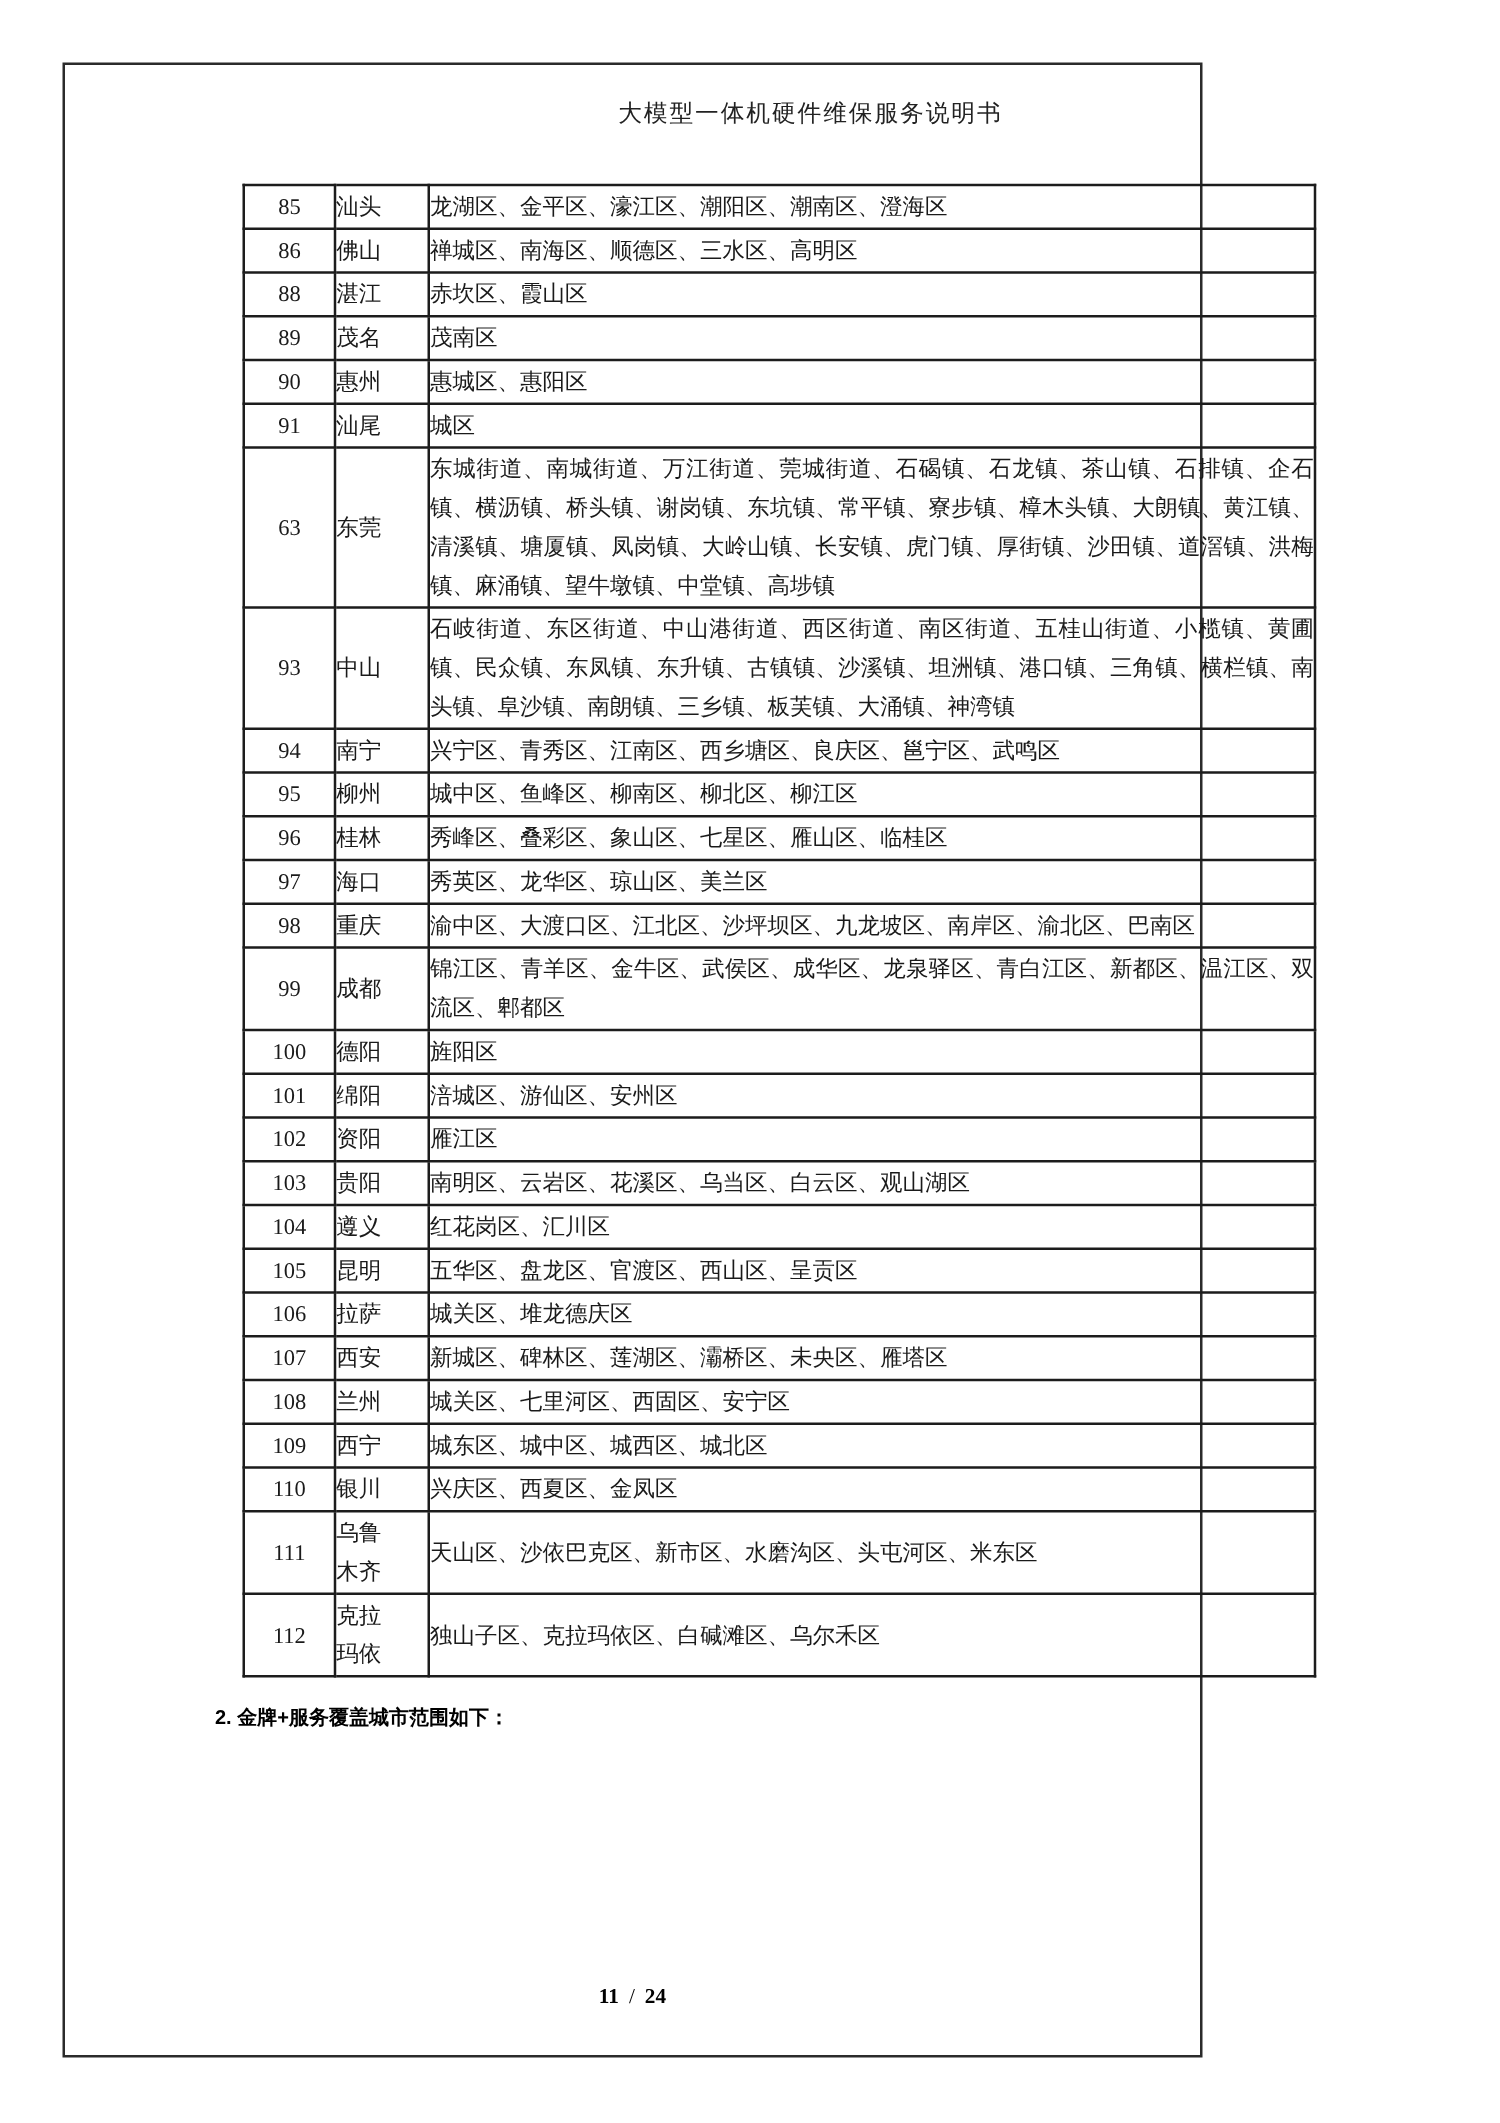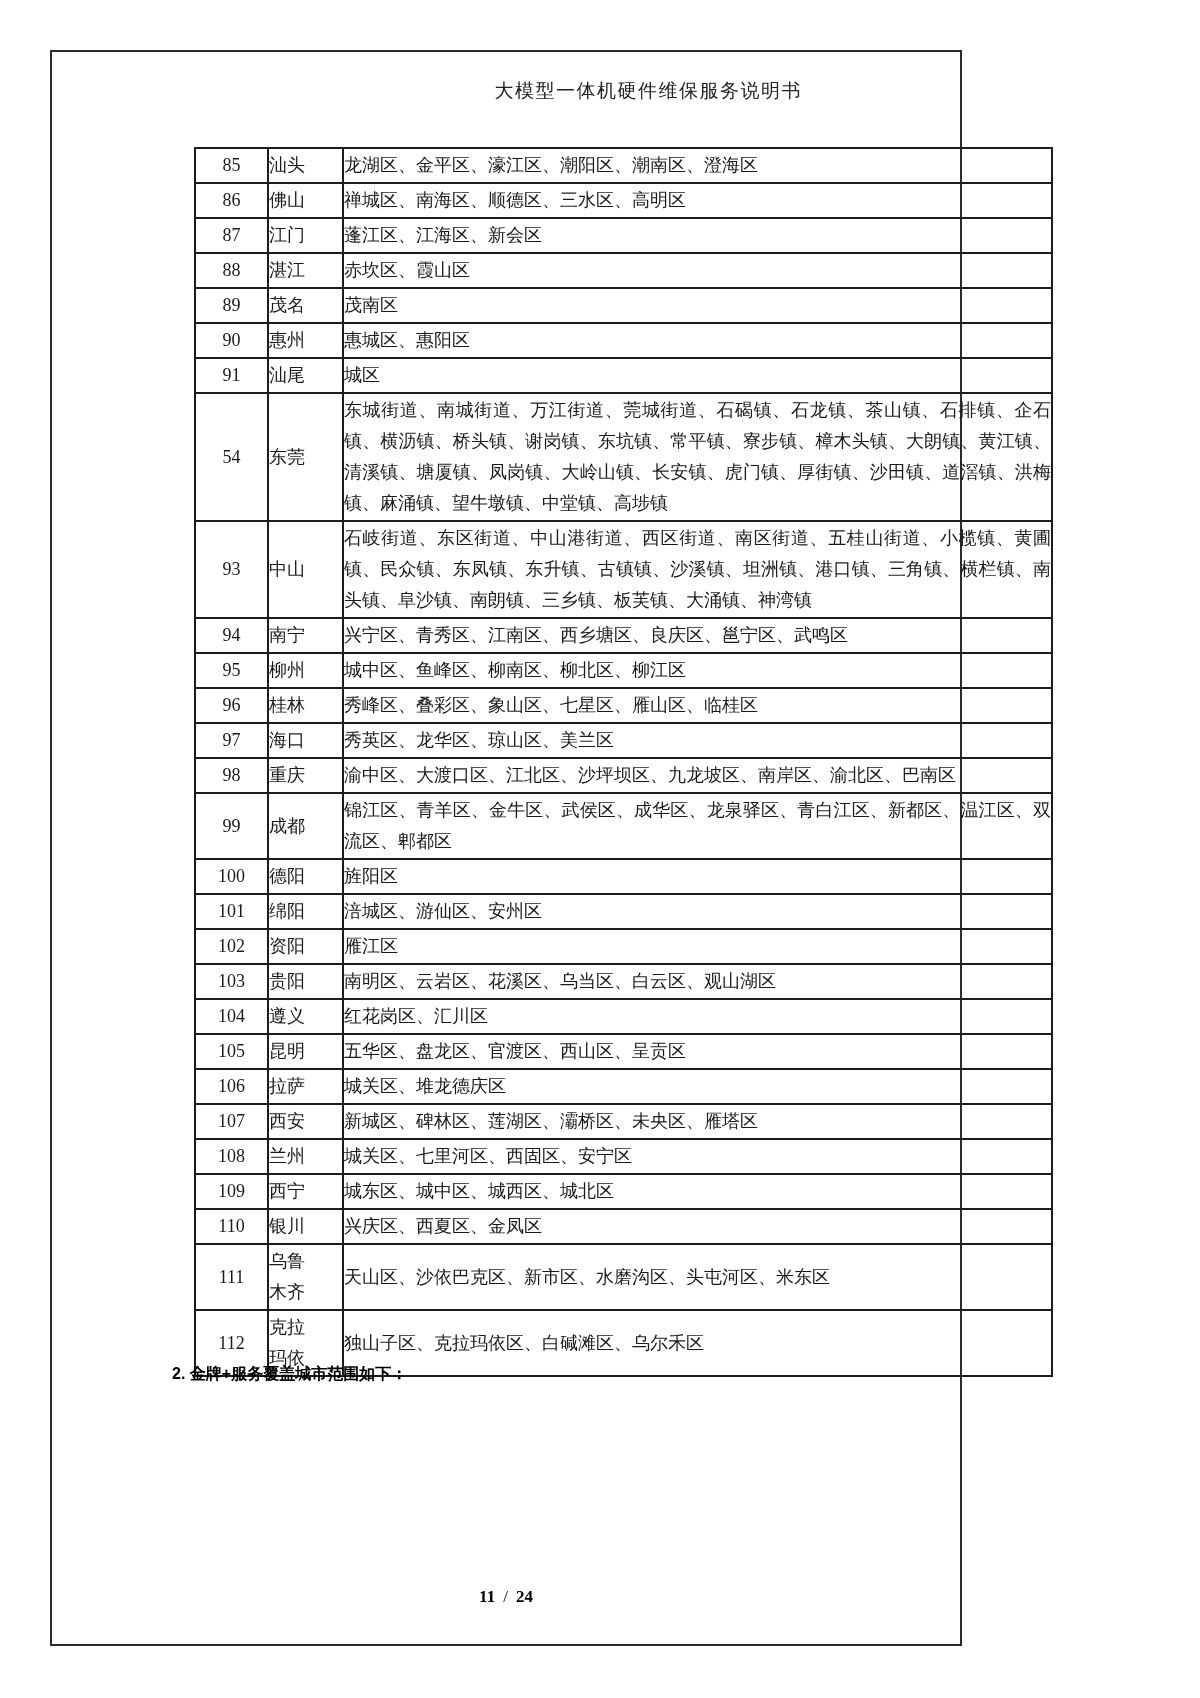--- a/index.html
+++ b/index.html
@@ -103,46 +103,41 @@
     <td class="col-no">85</td>
     <td class="col-city">汕头</td>
     <td class="col-districts">龙湖区、金平区、濠江区、潮阳区、潮南区、澄海区</td>
   </tr>
         <tr>
     <td class="col-no">86</td>
     <td class="col-city">佛山</td>
     <td class="col-districts">禅城区、南海区、顺德区、三水区、高明区</td>
   </tr>
         <tr>
-    <td class="col-no">87</td>
-    <td class="col-city">江门</td>
-    <td class="col-districts">蓬江区、江海区、新会区</td>
-  </tr>
-        <tr>
     <td class="col-no">88</td>
     <td class="col-city">湛江</td>
     <td class="col-districts">赤坎区、霞山区</td>
   </tr>
         <tr>
     <td class="col-no">89</td>
     <td class="col-city">茂名</td>
     <td class="col-districts">茂南区</td>
   </tr>
         <tr>
     <td class="col-no">90</td>
     <td class="col-city">惠州</td>
     <td class="col-districts">惠城区、惠阳区</td>
   </tr>
         <tr>
     <td class="col-no">91</td>
     <td class="col-city">汕尾</td>
     <td class="col-districts">城区</td>
   </tr>
         <tr>
-    <td class="col-no">54</td>
+    <td class="col-no">63</td>
     <td class="col-city">东莞</td>
     <td class="col-districts">东城街道、南城街道、万江街道、莞城街道、石碣镇、石龙镇、茶山镇、石排镇、企石镇、横沥镇、桥头镇、谢岗镇、东坑镇、常平镇、寮步镇、樟木头镇、大朗镇、黄江镇、清溪镇、塘厦镇、凤岗镇、大岭山镇、长安镇、虎门镇、厚街镇、沙田镇、道滘镇、洪梅镇、麻涌镇、望牛墩镇、中堂镇、高埗镇</td>
   </tr>
         <tr>
     <td class="col-no">93</td>
     <td class="col-city">中山</td>
     <td class="col-districts">石岐街道、东区街道、中山港街道、西区街道、南区街道、五桂山街道、小榄镇、黄圃镇、民众镇、东凤镇、东升镇、古镇镇、沙溪镇、坦洲镇、港口镇、三角镇、横栏镇、南头镇、阜沙镇、南朗镇、三乡镇、板芙镇、大涌镇、神湾镇</td>
   </tr>
         <tr>
     <td class="col-no">94</td>

